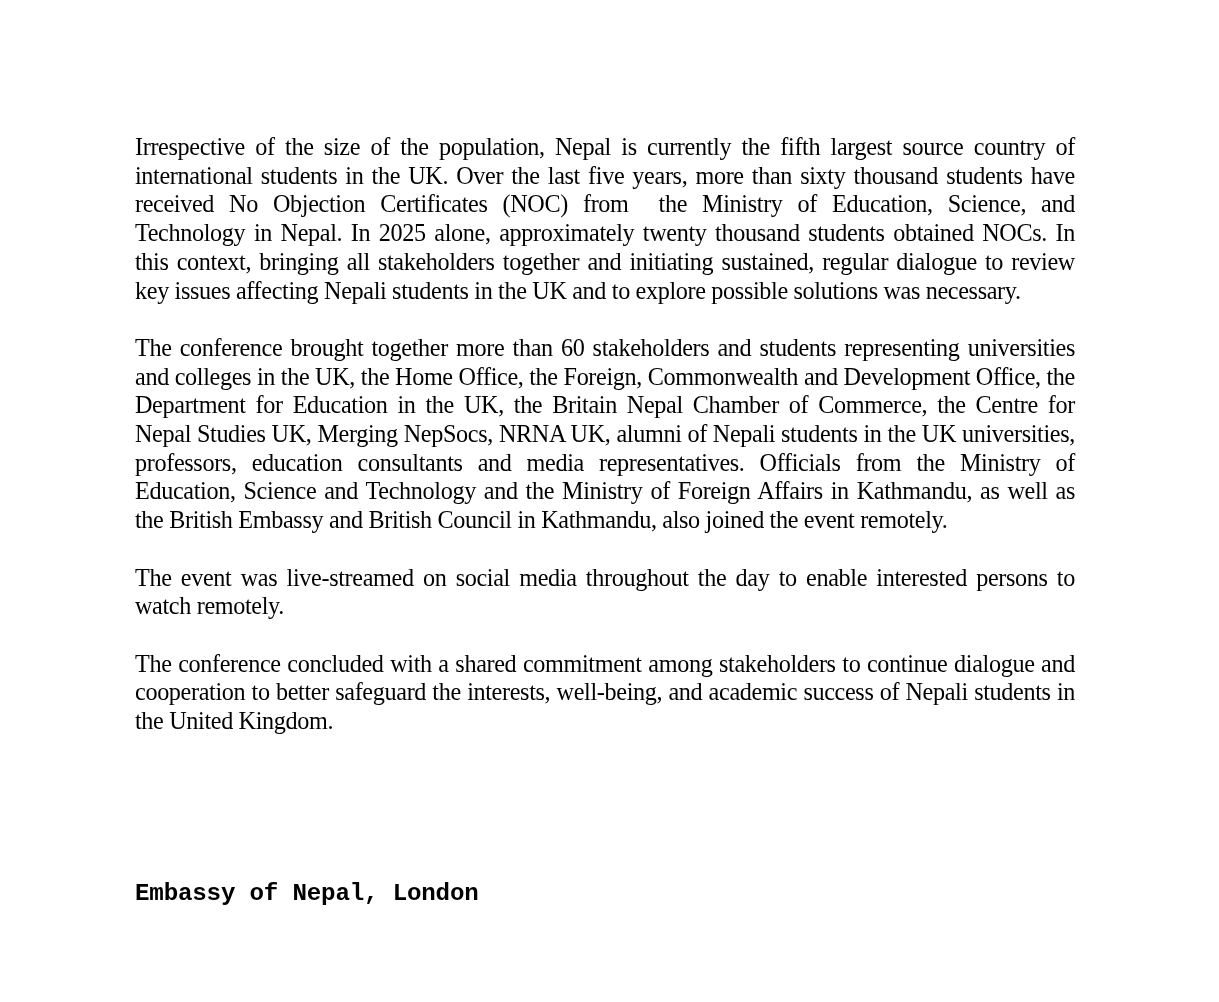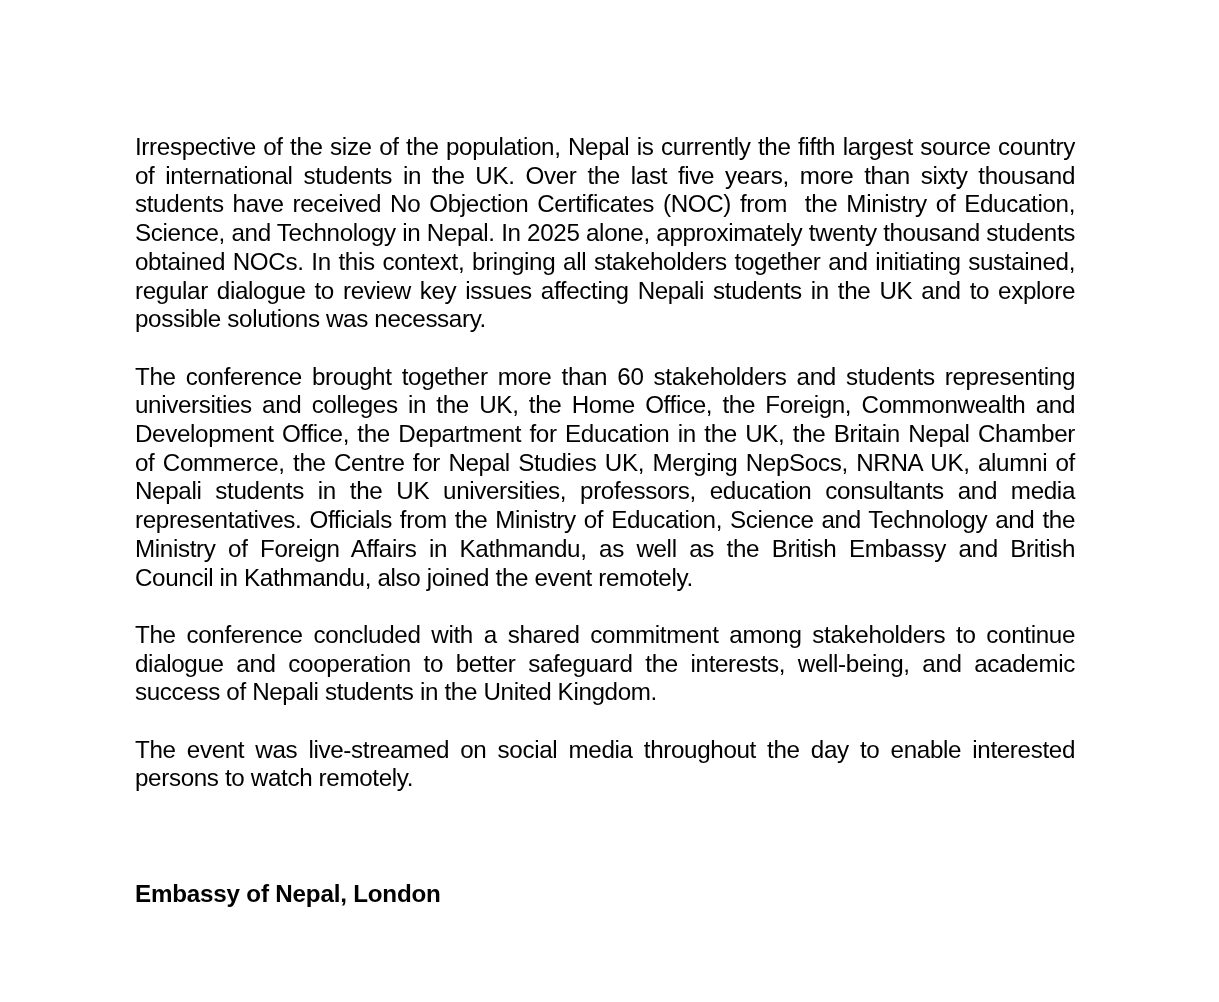--- a/index.html
+++ b/index.html
@@ -11,50 +11,50 @@
     width: 1219px;
     height: 1002px;
     position: relative;
     overflow: hidden;
   }
   .page {
     position: absolute;
     left: 135px;
     top: 133px;
     width: 940px;
-    font-family: Liberation Sans, sans-serif;
+    font-family: Liberation Serif, serif;
     font-size: 24.2px;
     line-height: 28.7px;
     color: #000000;
     letter-spacing: -0.35px;
   }
   .para {
     margin: 0 0 28.7px 0;
     text-align: justify;
     text-justify: inter-word;
     hyphens: none;
   }
   .signature {
     position: absolute;
     left: 135px;
     top: 880px;
-    font-family: Liberation Sans, sans-serif;
+    font-family: Liberation Mono, monospace;
     font-size: 24.2px;
     line-height: 28.7px;
     font-weight: bold;
     color: #000000;
     letter-spacing: -0.2px;
   }
   .sig-line { display: block; white-space: nowrap; }
 </style>
 </head>
 <body>
 
 <div class="page">
   <p class="para">Irrespective of the size of the population, Nepal is currently the fifth largest source country of international students in the UK. Over the last five years, more than sixty thousand students have received No Objection Certificates (NOC) from&nbsp; the Ministry of Education, Science, and Technology in Nepal. In 2025 alone, approximately twenty thousand students obtained NOCs. In this context, bringing all stakeholders together and initiating sustained, regular dialogue to review key issues affecting Nepali students in the UK and to explore possible solutions was necessary.</p>
   <p class="para">The conference brought together more than 60 stakeholders and students representing universities and colleges in the UK, the Home Office, the Foreign, Commonwealth and Development Office, the Department for Education in the UK, the Britain Nepal Chamber of Commerce, the Centre for Nepal Studies UK, Merging NepSocs, NRNA UK, alumni of Nepali students in the UK universities, professors, education consultants and media representatives. Officials from the Ministry of Education, Science and Technology and the Ministry of Foreign Affairs in Kathmandu, as well as the British Embassy and British Council in Kathmandu, also joined the event remotely.</p>
+  <p class="para">The event was live-streamed on social media throughout the day to enable interested persons to watch remotely.</p>
   <p class="para">The conference concluded with a shared commitment among stakeholders to continue dialogue and cooperation to better safeguard the interests, well-being, and academic success of Nepali students in the United Kingdom.</p>
-  <p class="para">The event was live-streamed on social media throughout the day to enable interested persons to watch remotely.</p>
 </div>
 
 <div class="signature">
   <span class="sig-line">Embassy of Nepal, London</span>
 </div>
 
 </body></html>

